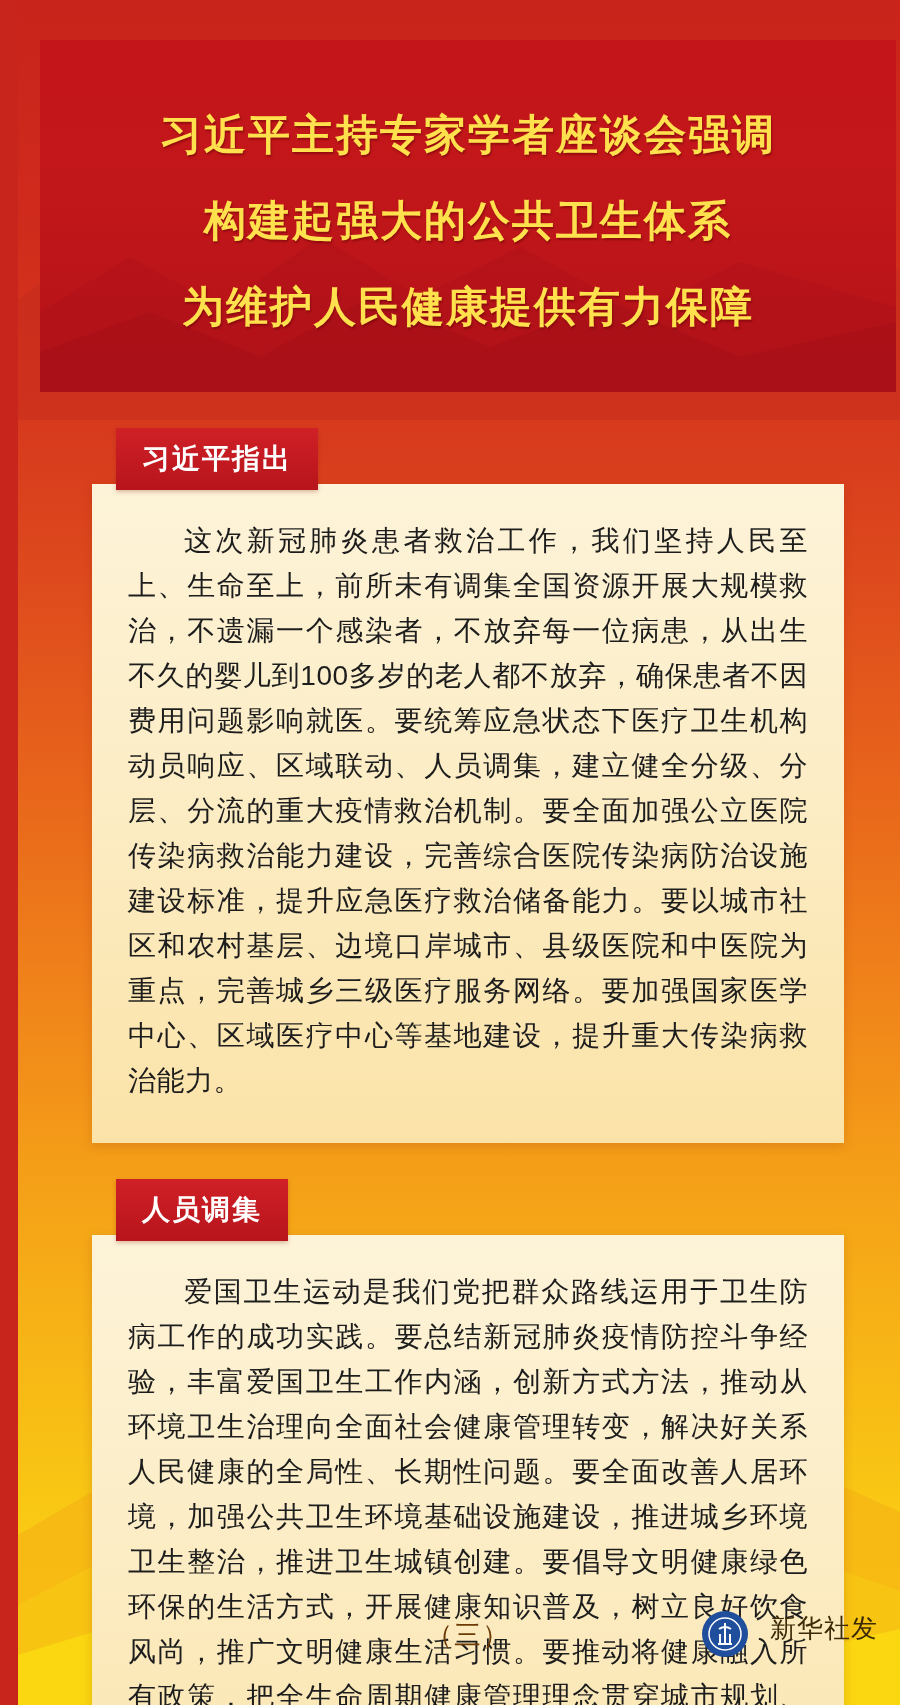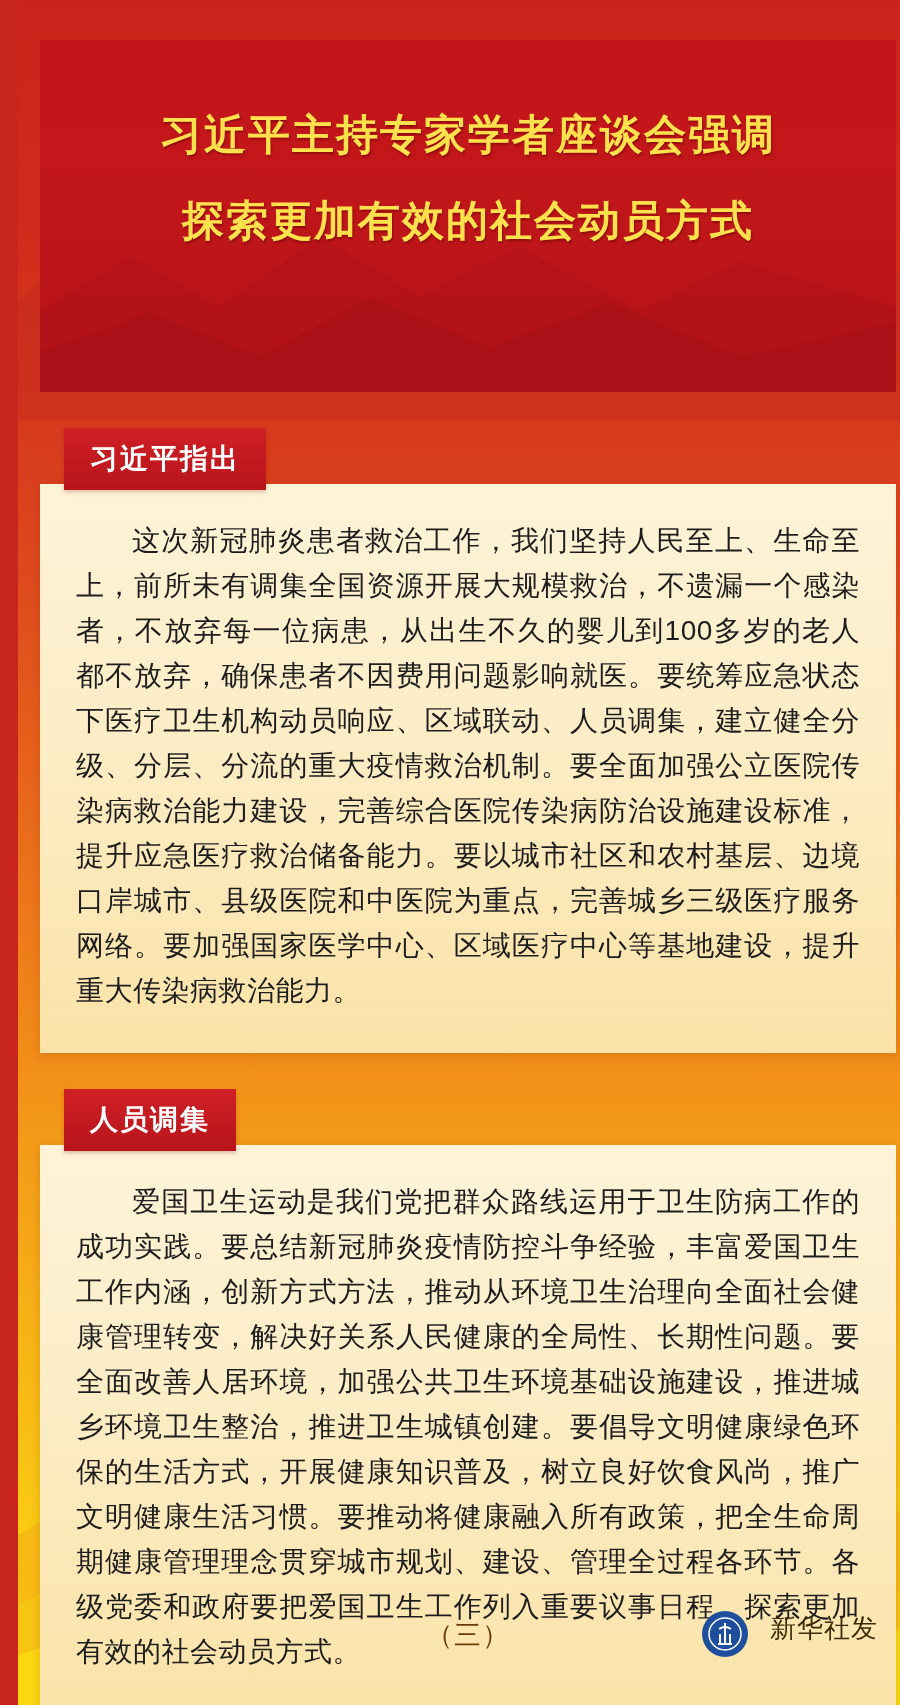--- a/index.html
+++ b/index.html
@@ -102,21 +102,21 @@
     font-size: 42px;
     letter-spacing: 2px;
     line-height: 86px;
     text-shadow: 1px 2px 2px rgba(90,0,0,.45);
     white-space: nowrap;
   }
 
   
   .section {
     position: relative;
-    width: 856px;
+    width: 752px;
     margin: 36px auto 0 auto;
   }
   .sec-tab {
     position: relative;
     z-index: 5;
     display: inline-block;
     margin-left: 24px;
     background: linear-gradient(180deg, #cf2026 0%, #b8141c 100%);
     color: #ffffff;
     font-size: 28px;
@@ -209,21 +209,22 @@
   <div class="content">
 
     <div class="title-block">
       <div class="tb-mtn">
         <svg viewBox="0 0 856 230" preserveAspectRatio="none">
           <path d="M0,150 L90,95 L180,145 L280,75 L380,135 L480,85 L600,150 L700,100 L856,145 L856,230 L0,230 Z" fill="#a8101a" opacity="0.6"></path>
           <path d="M0,190 L110,150 L220,195 L330,135 L450,185 L570,140 L700,195 L856,160 L856,230 L0,230 Z" fill="#9d0e18" opacity="0.7"></path>
         </svg>
       </div>
       <div class="title-line">习近平主持专家学者座谈会强调</div>
-      <div class="title-line">探索更加有效的社会动员方式</div>
+      <div class="title-line">构建起强大的公共卫生体系</div>
+      <div class="title-line">为维护人民健康提供有力保障</div>
     </div>
 
     <div class="section">
       <div class="sec-tab">习近平指出</div>
       <div class="sec-body">
         <p>这次新冠肺炎患者救治工作，我们坚持人民至上、生命至上，前所未有调集全国资源开展大规模救治，不遗漏一个感染者，不放弃每一位病患，从出生不久的婴儿到100多岁的老人都不放弃，确保患者不因费用问题影响就医。要统筹应急状态下医疗卫生机构动员响应、区域联动、人员调集，建立健全分级、分层、分流的重大疫情救治机制。要全面加强公立医院传染病救治能力建设，完善综合医院传染病防治设施建设标准，提升应急医疗救治储备能力。要以城市社区和农村基层、边境口岸城市、县级医院和中医院为重点，完善城乡三级医疗服务网络。要加强国家医学中心、区域医疗中心等基地建设，提升重大传染病救治能力。</p>
       </div>
     </div>
 
     <div class="section">

